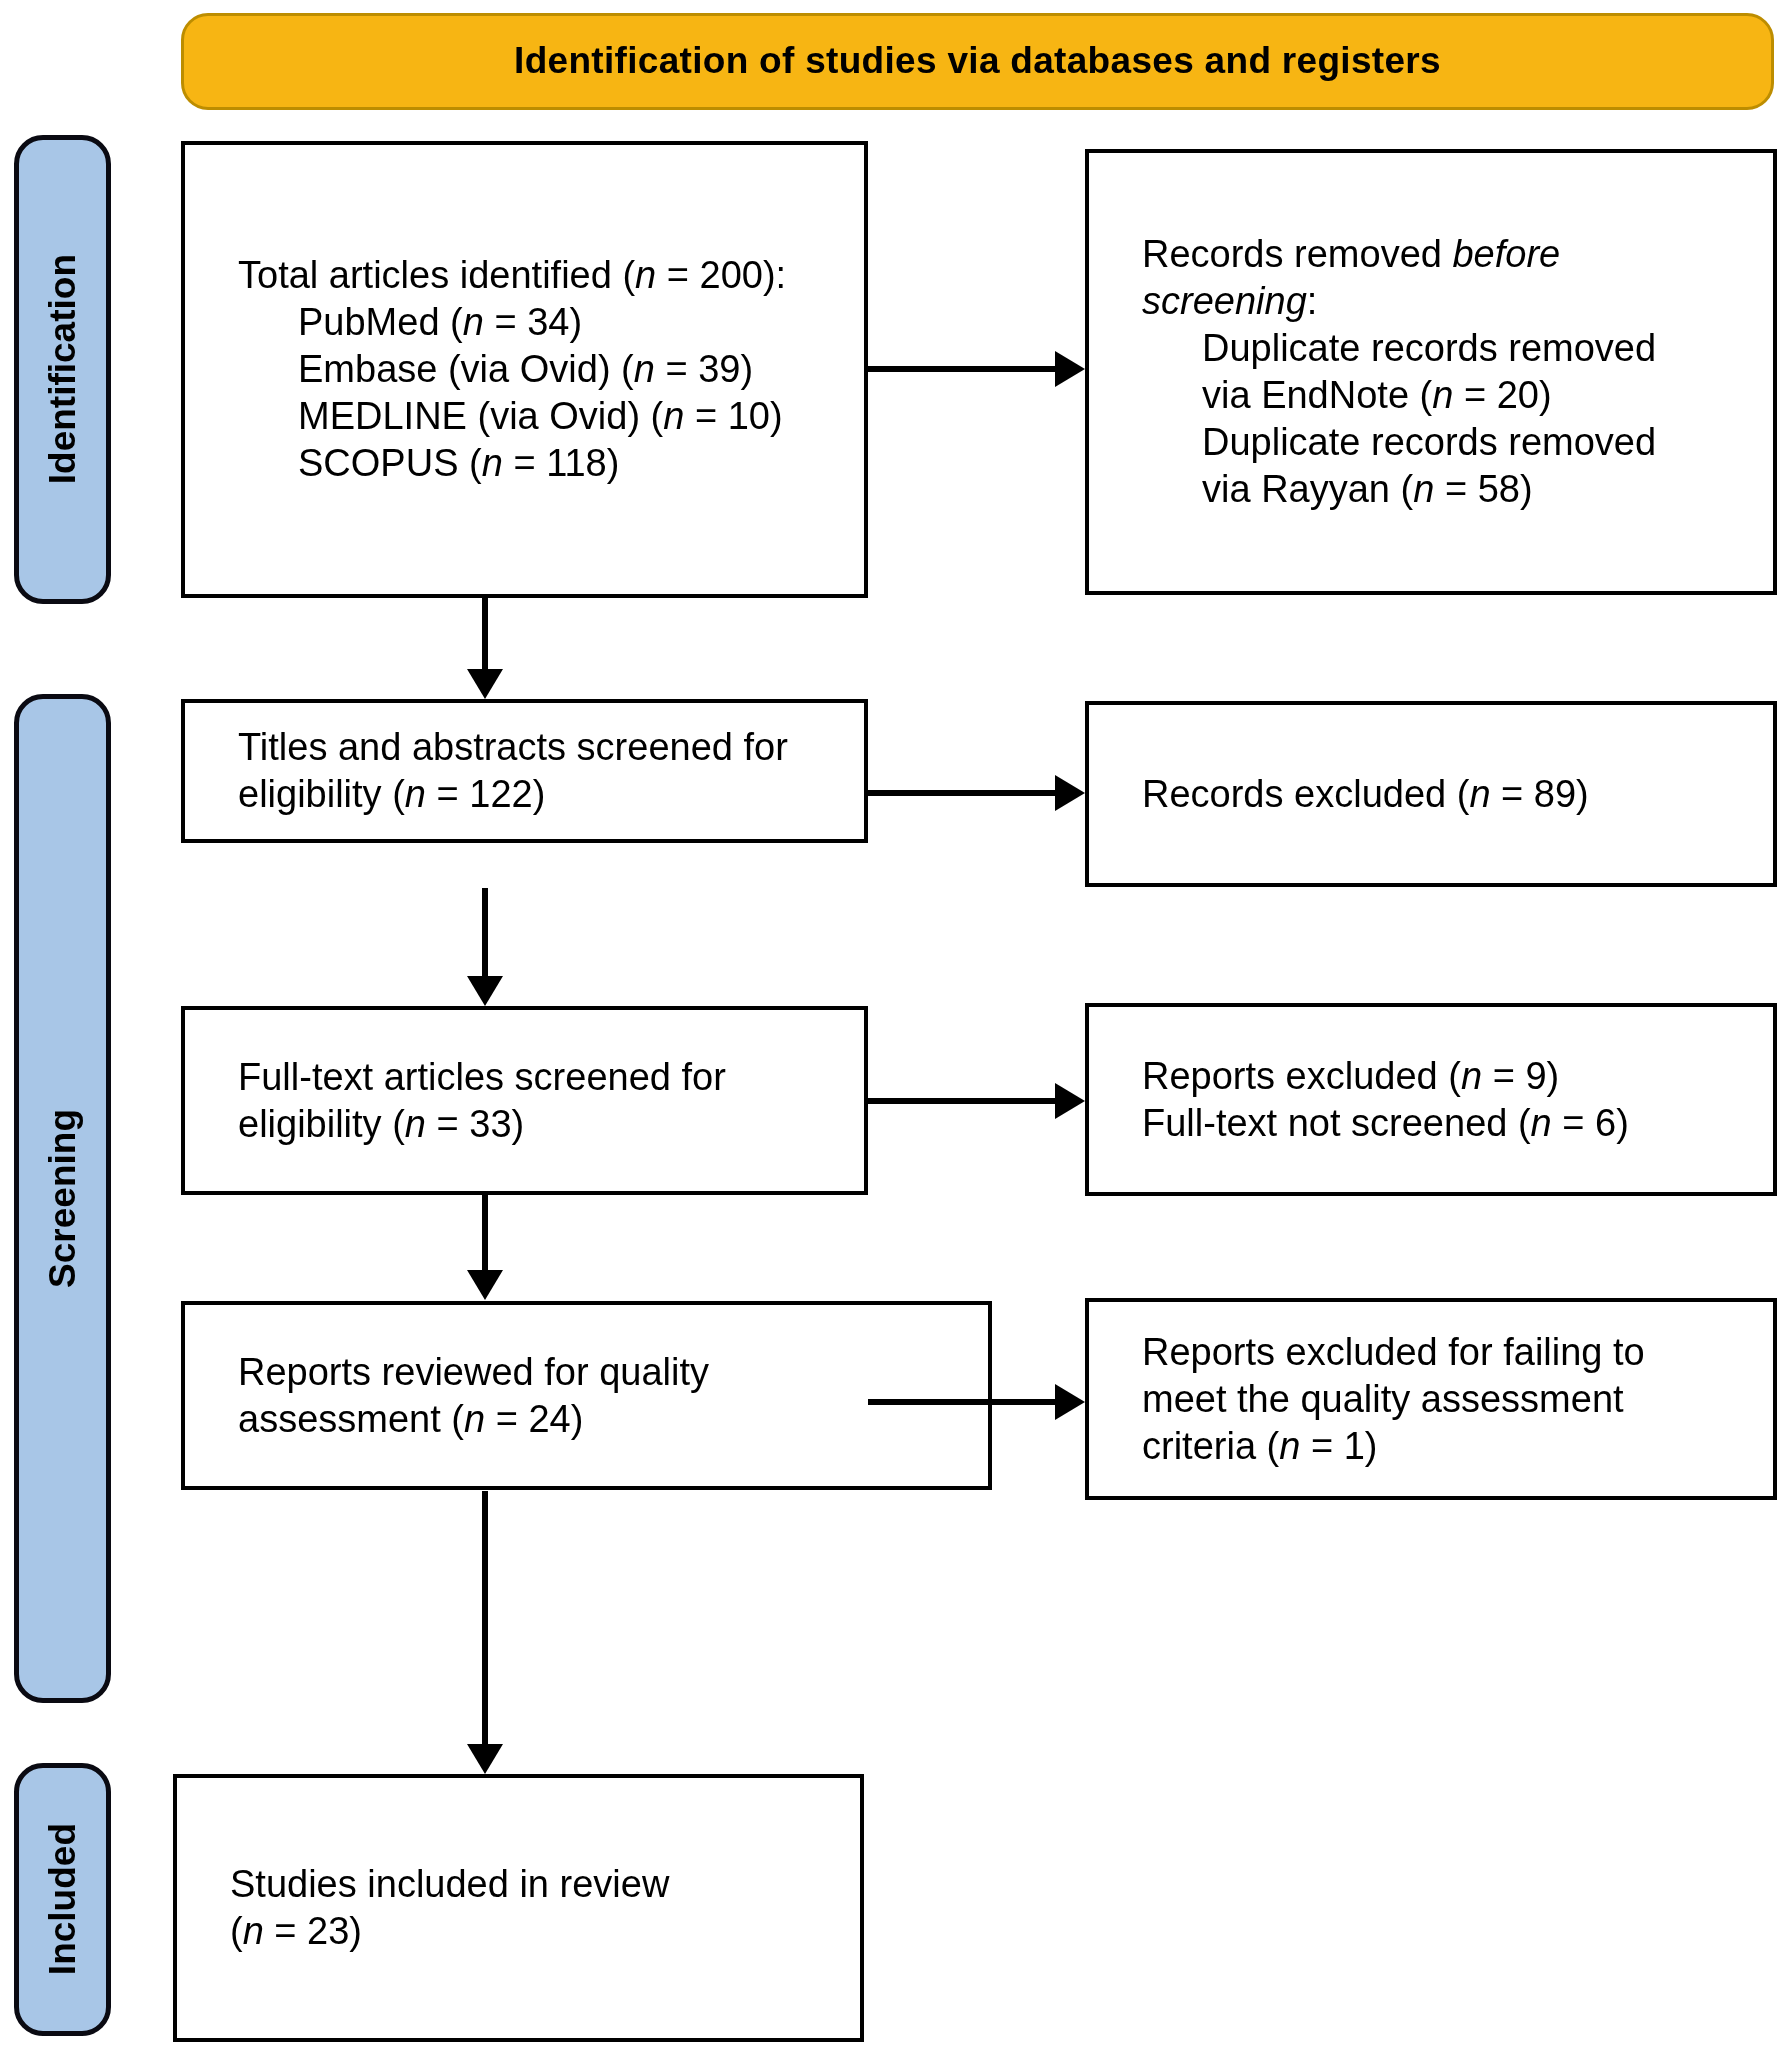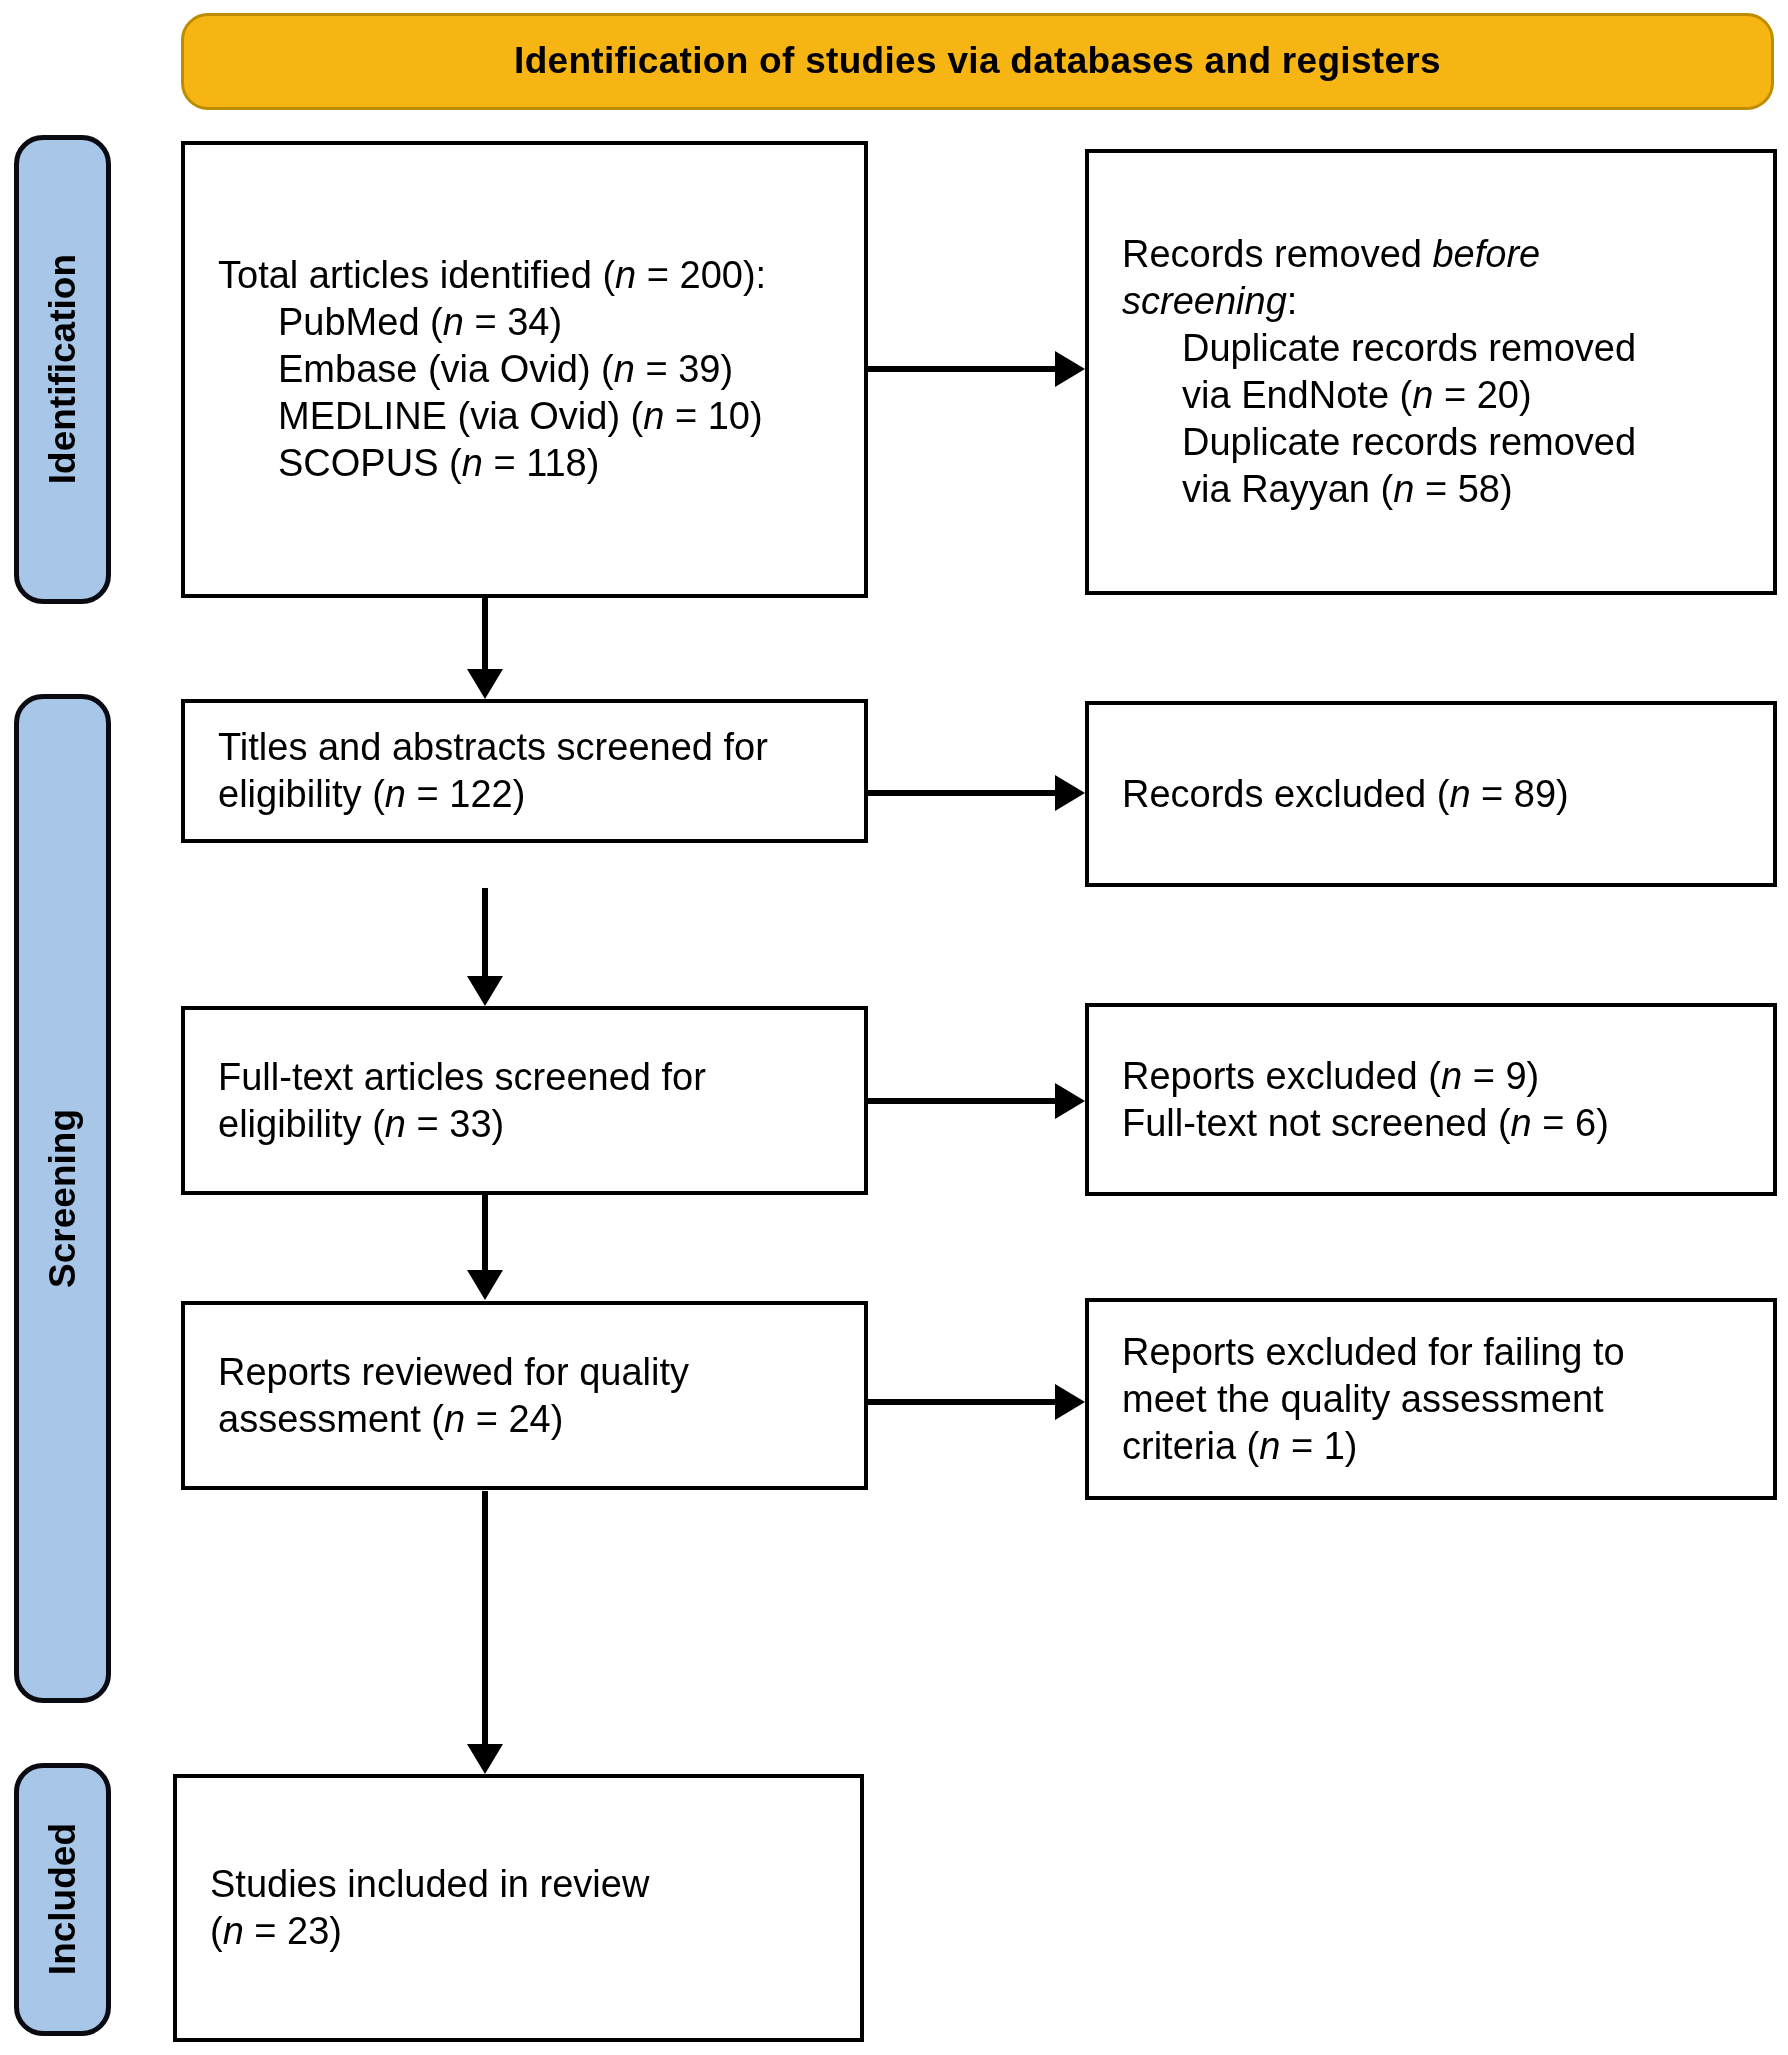--- a/index.html
+++ b/index.html
@@ -56,32 +56,32 @@
   .flowbox {
     position: absolute;
     background: #ffffff;
     border: 4.5px solid #000000;
     box-sizing: border-box;
     display: flex;
     align-items: center;
     font-size: 38px;
     line-height: 47px;
   }
-  .boxtext { padding-left: 33px; padding-right: 19px; }
+  .boxtext { padding-left: 33px; padding-right: 19px; margin-left: 20px; }
   .boxtext .line { white-space: nowrap; }
   .boxtext .line.ind { padding-left: 60px; }
   .boxtext em { font-style: italic; font-weight: normal; }
 
   #b-total     { left: 181px;  top: 141px;  width: 687px; height: 457px; }
   #b-removed   { left: 1085px; top: 149px;  width: 692px; height: 446px; }
   #b-titles    { left: 181px;  top: 699px; width: 687px; height: 144px; }
   #b-rec-excl  { left: 1085px; top: 701px; width: 692px; height: 186px; }
   #b-fulltext  { left: 181px;  top: 1006px; width: 687px; height: 189px; }
   #b-rep-excl  { left: 1085px; top: 1003px; width: 692px; height: 193px; }
-  #b-quality   { left: 181px;  top: 1301px; width: 687px; height: 189px; }
+  #b-quality   { left: 181px;  top: 1301px; width: 811px; height: 189px; }
   #b-qual-excl { left: 1085px; top: 1298px; width: 692px; height: 202px; }
   #b-included  { left: 173px;  top: 1774px; width: 691px; height: 268px; }
 
   
   .arrow-h {
     position: absolute;
     height: 5.7px;
     background: #000000;
   }
   .arrow-h::after {

